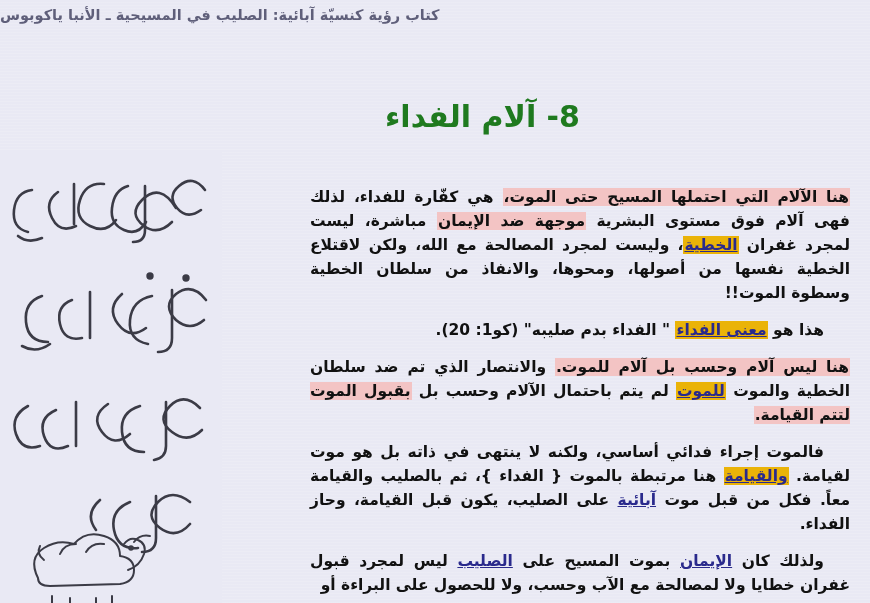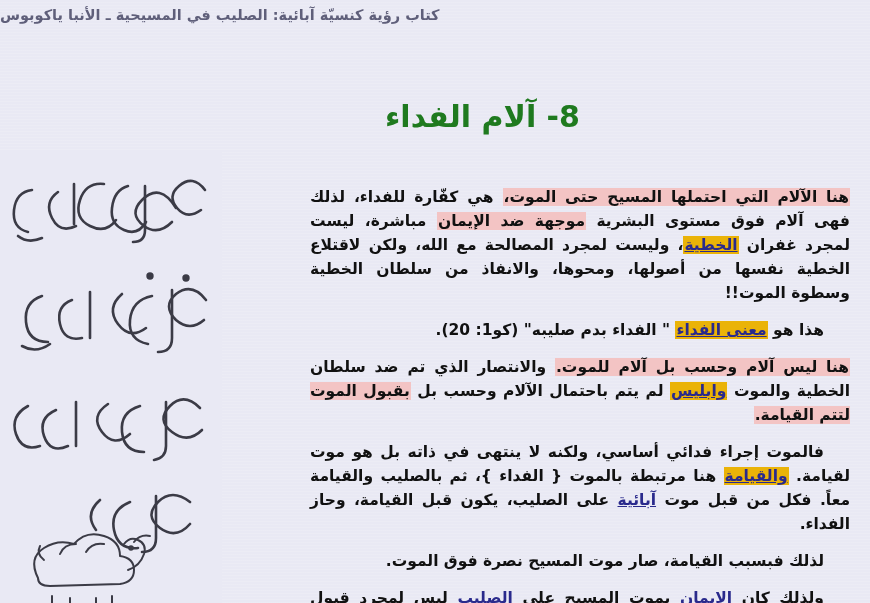--- a/index.html
+++ b/index.html
@@ -197,29 +197,26 @@
 
     <p class="para">
       <span class="hl">هنا الآلام التي احتملها المسيح حتى الموت،</span><span> هي كفّارة للفداء، لذلك فهى آلام فوق مستوى البشرية </span><span class="hl">موجهة ضد الإيمان</span><span> مباشرة، ليست لمجرد غفران </span><a href="#" class="lnk hl">الخطية</a><span>، وليست لمجرد المصالحة مع الله، ولكن لاقتلاع الخطية نفسها من أصولها، ومحوها، والانفاذ من سلطان الخطية وسطوة الموت!!</span>
     </p>
 
     <p class="para indent">
       <span>هذا هو </span><a href="#" class="lnk hl">معنى الفداء</a><span> " الفداء بدم صليبه" (كو1: 20).</span>
     </p>
 
     <p class="para">
-      <span class="hl">هنا ليس آلام وحسب بل آلام للموت.</span><span> والانتصار الذي تم ضد سلطان الخطية والموت </span><a href="#" class="lnk hl">وابليس</a><span> لم يتم باحتمال الآلام وحسب بل </span><span class="hl">بقبول الموت لتتم القيامة.</span>
+      <span class="hl">هنا ليس آلام وحسب بل آلام للموت.</span><span> والانتصار الذي تم ضد سلطان الخطية والموت </span><a href="#" class="lnk hl">للموت</a><span> لم يتم باحتمال الآلام وحسب بل </span><span class="hl">بقبول الموت لتتم القيامة.</span>
     </p>
 
     <p class="para indent">
       <span>فالموت إجراء فدائي أساسي، ولكنه لا ينتهى في ذاته بل هو موت لقيامة. </span><a href="#" class="lnk hl">والقيامة</a><span> هنا مرتبطة بالموت { الفداء }، ثم بالصليب والقيامة معاً. فكل من قبل موت </span><a href="#" class="lnk">آبائية</a><span> على الصليب، يكون قبل القيامة، وحاز الفداء.</span>
     </p>
 
-    <p class="para indent">
-      <span>لذلك فبسبب القيامة، صار موت المسيح نصرة فوق الموت.</span>
-    </p>
 
     <p class="para indent">
       <span>ولذلك كان </span><a href="#" class="lnk">الإيمان</a><span> بموت المسيح على </span><a href="#" class="lnk">الصليب</a><span> ليس لمجرد قبول غفران خطايا ولا لمصالحة مع الآب وحسب، ولا للحصول على البراءة أو</span>
     </p>
 
   </div>
 </div>
 
 </body></html>

